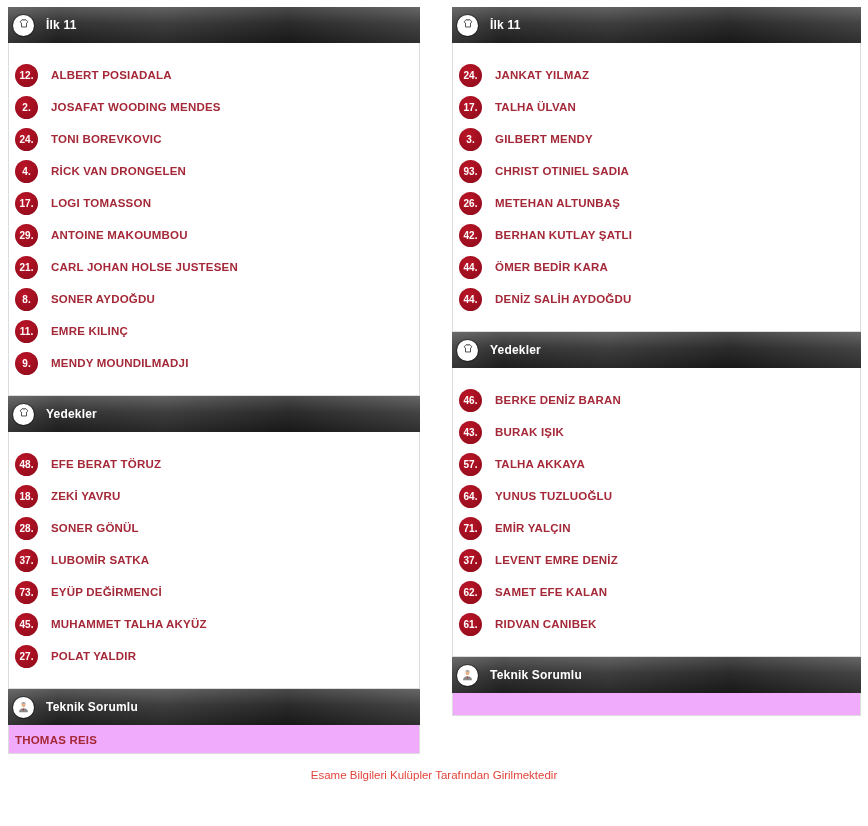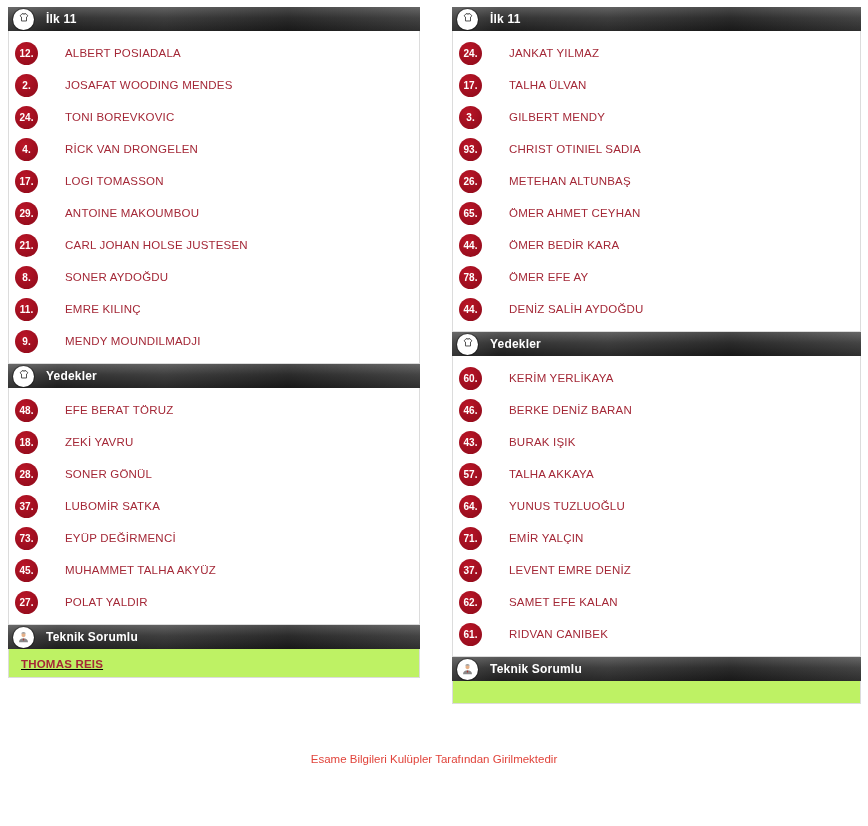--- a/index.html
+++ b/index.html
@@ -6,62 +6,62 @@
   body{
     width:868px;height:826px;background:#ffffff;position:relative;
     font-family:"Liberation Sans", sans-serif;
     -webkit-font-smoothing:antialiased;
   }
   .panel{position:absolute;top:7px;}
   .panel-home{left:8px;width:412px;}
   .panel-away{left:452px;width:409px;}
 
   .section-header{
-    height:24px;display:flex;align-items:center;
+    height:36px;display:flex;align-items:center;
     background-image:
       linear-gradient(90deg, rgba(255,255,255,0.10) 0%, rgba(255,255,255,0) 12%,
         rgba(255,255,255,0.05) 38%, rgba(0,0,0,0.18) 68%, rgba(255,255,255,0.08) 100%),
       linear-gradient(180deg,#5a5a5a 0%,#343434 45%,#1d1d1d 100%);
     text-align: right;
   }
   .hdr-icon{
     width:21px;height:21px;border-radius:50%;background:#fff;
     margin-left:5px;display:flex;align-items:center;justify-content:center;
     box-shadow:0 0 0 1px rgba(0,0,0,0.35);
     flex:0 0 21px;
   }
   .hdr-icon svg{display:block;}
   .hdr-title{
     margin-left:12px;color:#ffffff;font-size:12px;font-weight:bold;
     letter-spacing:0.2px;
   }
   .section-body{
-    background:#fff;border:1px solid #dcdcdc;border-top:none;padding:6px 0;
+    background:#fff;border:1px solid #dcdcdc;border-top:none;padding:16px 0;
   }
   .player-row{height:32px;display:flex;align-items:center;}
   .num-badge{
     width:23px;height:23px;border-radius:50%;margin-left:6px;flex:0 0 23px;
     background:radial-gradient(circle at 38% 30%, #bb1527 0%, #a00f20 55%, #8e0a19 100%);
     color:#ffffff;font-size:10px;font-weight:bold;
     display:flex;align-items:center;justify-content:center;
   }
   .player-name{
-    margin-left:27px;color:#a42837;font-size:11.5px;font-weight:normal;
+    margin-left:13px;color:#a42837;font-size:11.5px;font-weight:bold;
     letter-spacing:0.2px;text-decoration:none;cursor:pointer;
   }
   .staff-body{
-    background:#bef264;border:1px solid #dcdcdc;border-top:none;
-    padding:5px 12px;min-height:12px;text-decoration:underline;
+    background:#f0abfc;border:1px solid #dcdcdc;border-top:none;
+    padding:5px 6px;min-height:12px;
   }
   .staff-name{
     color:#a42837;font-size:11.5px;font-weight:bold;letter-spacing:0.2px;
     line-height:15px;cursor:pointer;
   }
   .footer-note{
-    position:absolute;left:0;right:0;top:753px;text-align:center;
+    position:absolute;left:0;right:0;top:769px;text-align:center;
     color:#e1443b;font-size:11.5px;font-weight:normal;
   }
 </style>
 </head>
 <body>
 
 <div class="panel panel-home">
   <section class="section">
     <div class="section-header">
       <span class="hdr-icon">
@@ -224,59 +224,51 @@
   <div class="player-row">
     <span class="num-badge">93.</span>
     <span class="player-name">CHRIST OTINIEL SADIA</span>
   </div>
 
   <div class="player-row">
     <span class="num-badge">26.</span>
     <span class="player-name">METEHAN ALTUNBAŞ</span>
   </div>
 
-
-  <div class="player-row">
-    <span class="num-badge">65.</span>
-    <span class="player-name">ÖMER AHMET CEYHAN</span>
-  </div>
+  <div class="player-row">
+    <span class="num-badge">42.</span>
+    <span class="player-name">BERHAN KUTLAY ŞATLI</span>
+  </div>
+
 
   <div class="player-row">
     <span class="num-badge">44.</span>
     <span class="player-name">ÖMER BEDİR KARA</span>
   </div>
 
 
-  <div class="player-row">
-    <span class="num-badge">78.</span>
-    <span class="player-name">ÖMER EFE AY</span>
-  </div>
 
   <div class="player-row">
     <span class="num-badge">44.</span>
     <span class="player-name">DENİZ SALİH AYDOĞDU</span>
   </div>
 </div>
   </section>
 
   <section class="section">
     <div class="section-header">
       <span class="hdr-icon">
   <svg width="14" height="14" viewBox="0 0 24 24" aria-hidden="true">
     <path d="M8.1 3.6 L10.3 2.6 c0.3 1.4 3.1 1.4 3.4 0 L15.9 3.6 L18.8 6.6 L16.3 8.6 L16.3 15.4 L7.7 15.4 L7.7 8.6 L5.2 6.6 Z" fill="#ffffff" stroke="#3c3c3c" stroke-width="1.5" stroke-linejoin="round"></path>
     <path d="M10.3 2.6 c0.3 1.4 3.1 1.4 3.4 0" fill="none" stroke="#3c3c3c" stroke-width="1.2"></path>
   </svg>
 </span>
       <span class="hdr-title">Yedekler</span>
     </div>
     <div class="section-body">
-  <div class="player-row">
-    <span class="num-badge">60.</span>
-    <span class="player-name">KERİM YERLİKAYA</span>
-  </div>
 
   <div class="player-row">
     <span class="num-badge">46.</span>
     <span class="player-name">BERKE DENİZ BARAN</span>
   </div>
 
   <div class="player-row">
     <span class="num-badge">43.</span>
     <span class="player-name">BURAK IŞIK</span>
   </div>

